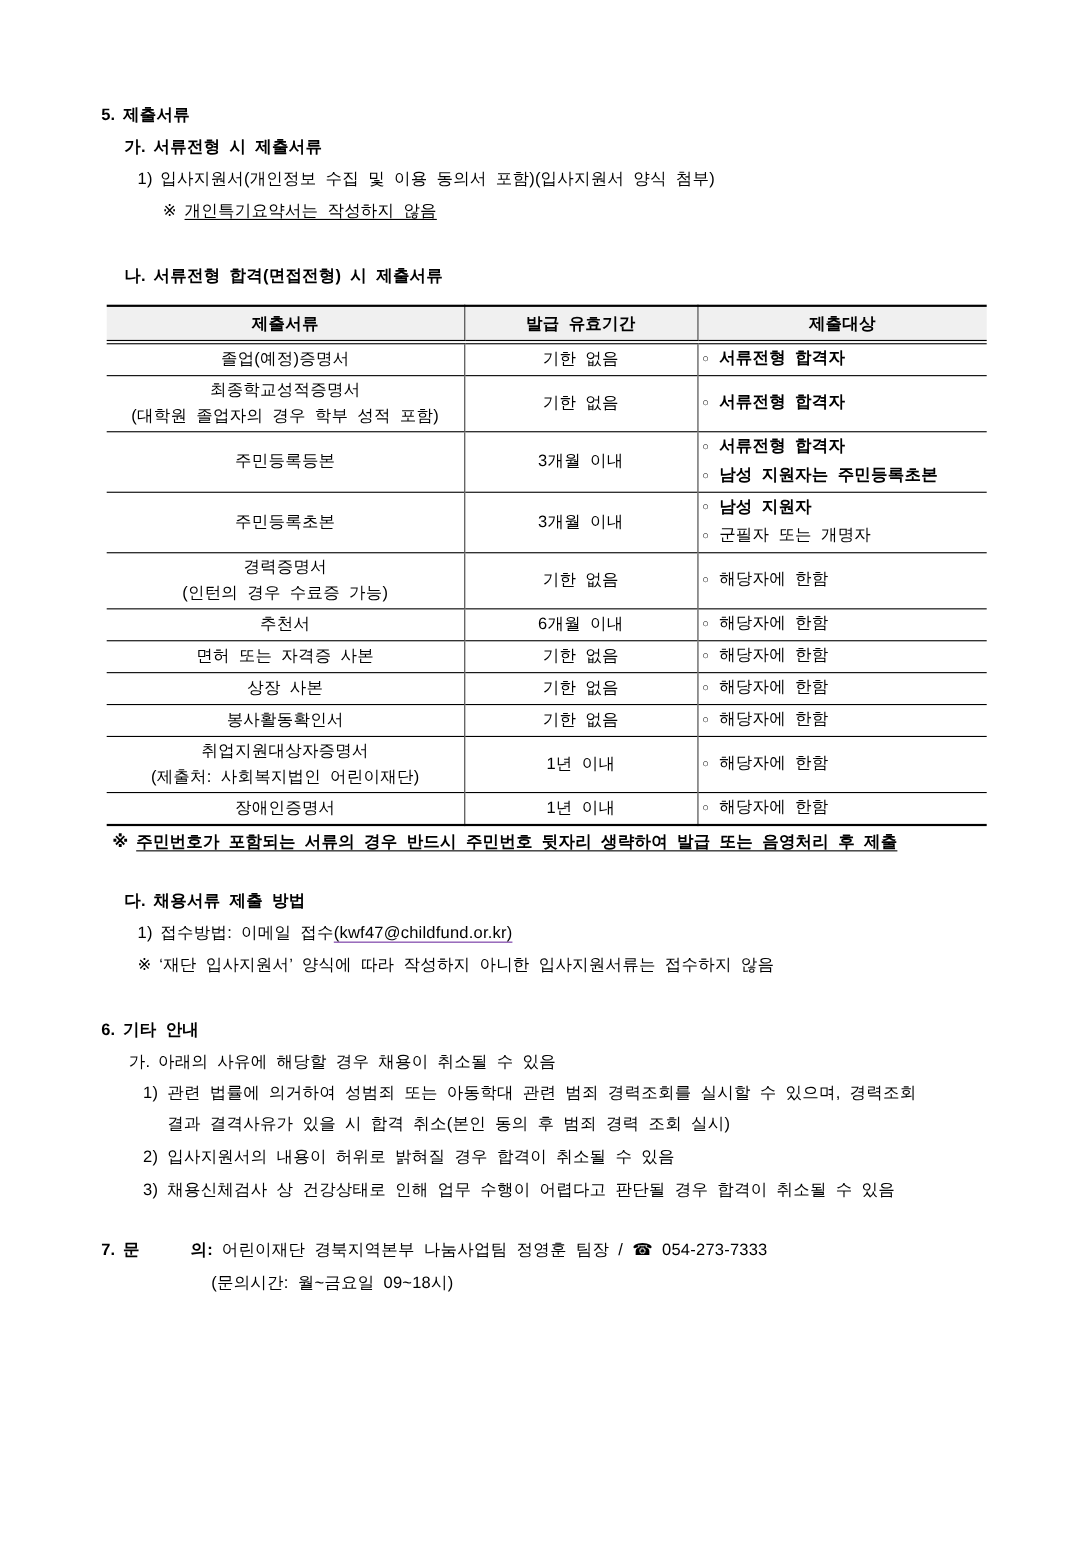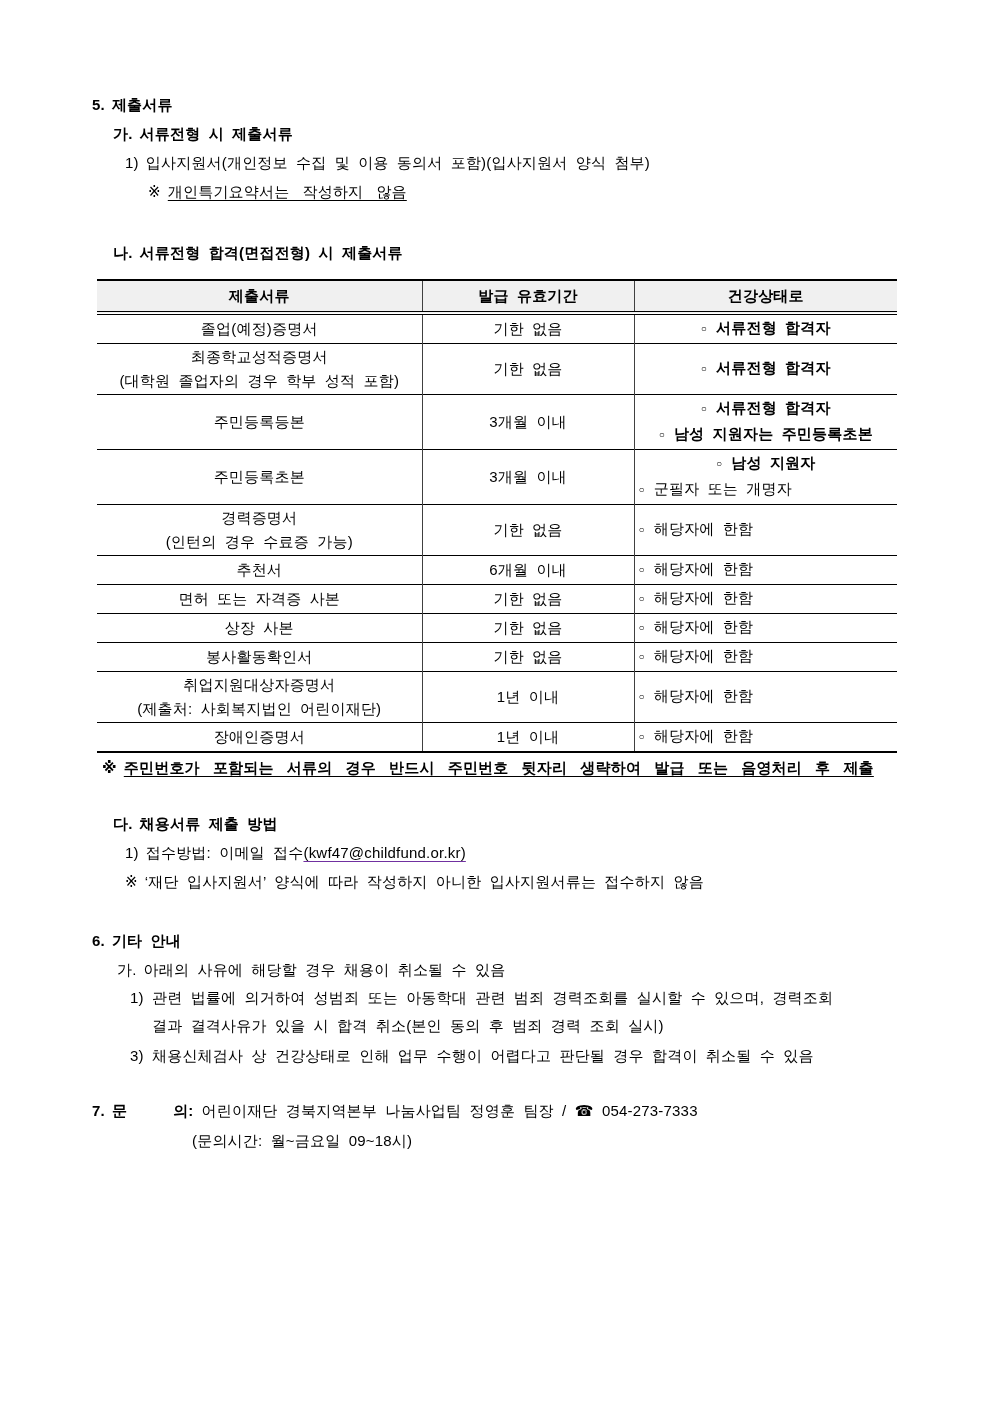--- a/index.html
+++ b/index.html
@@ -13,22 +13,22 @@
     width: 992px;
     height: 1403px;
     background: #ffffff;
     overflow: hidden;
     box-sizing: border-box;
     padding: 90px 88px 0 92px;
     font-size: 15px;
     word-spacing: 0.26em;
     letter-spacing: 0.2px;
   }
-  .b { font-weight: bold; text-align: center; }
-  .u { text-decoration: underline; text-decoration-thickness: 1px; text-underline-offset: 3px; font-family: Liberation Mono, monospace; }
+  .b { font-weight: bold; }
+  .u { text-decoration: underline; text-decoration-thickness: 1px; text-underline-offset: 3px; }
   .line { line-height: 29px; }
   .sec-head { font-weight: bold; }
   .sec-num { display: inline-block; margin-right: 7px; }
   .sub-head { padding-left: 21px; font-weight: bold; }
   .item { padding-left: 33px; }
   .note { padding-left: 56px; }
   .gap-md { height: 24px; }
   .gap-lg { height: 30px; }
 
   
@@ -121,21 +121,21 @@
   <table class="doc-table">
     <colgroup>
       <col style="width:325px">
         <col style="width:212px">
         <col style="width:263px">
     </colgroup>
     <thead>
       <tr>
         <th>제출서류</th>
         <th>발급 유효기간</th>
-        <th>건강상태로</th>
+        <th>제출대상</th>
       </tr>
     </thead>
     <tbody>
         <tr>
           <td class="c1">
             <div>졸업(예정)증명서</div>
           </td>
           <td class="c2">기한 없음</td>
           <td class="c3">
             <div class="target-item b"><span class="bullet">○</span><span>서류전형 합격자</span></div>
@@ -262,20 +262,23 @@
   </div>
   <div class="line s6-a">
     <span class="sec-num">가.</span><span>아래의 사유에 해당할 경우 채용이 취소될 수 있음</span>
   </div>
   <div id="s6-items">
       <div class="s6-item">
         <div><span class="num">1)</span><span>관련 법률에 의거하여 성범죄 또는 아동학대 관련 범죄 경력조회를 실시할 수 있으며, 경력조회</span></div>
         <div class="cont">결과 결격사유가 있을 시 합격 취소(본인 동의 후 범죄 경력 조회 실시)</div>
       </div>
       <div class="s6-item">
+        <div><span class="num">2)</span><span>입사지원서의 내용이 허위로 밝혀질 경우 합격이 취소될 수 있음</span></div>
+      </div>
+      <div class="s6-item">
         <div><span class="num">3)</span><span>채용신체검사 상 건강상태로 인해 업무 수행이 어렵다고 판단될 경우 합격이 취소될 수 있음</span></div>
       </div>
     </div>
 
   <div class="gap-md"></div>
 
   <div class="s7-line">
     <span class="sec-num b">7.</span><span class="b">문</span><span class="b s7-label-right">의:</span><span>어린이재단 경북지역본부 나눔사업팀 정영훈 팀장 /</span>
     <span>☎</span>
     <span>054-273-7333</span>

